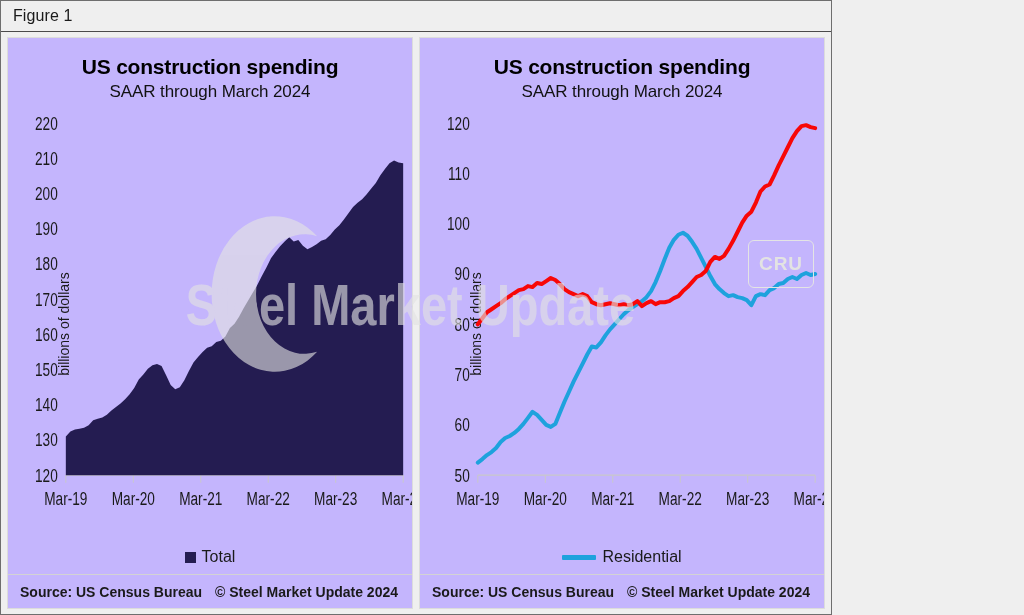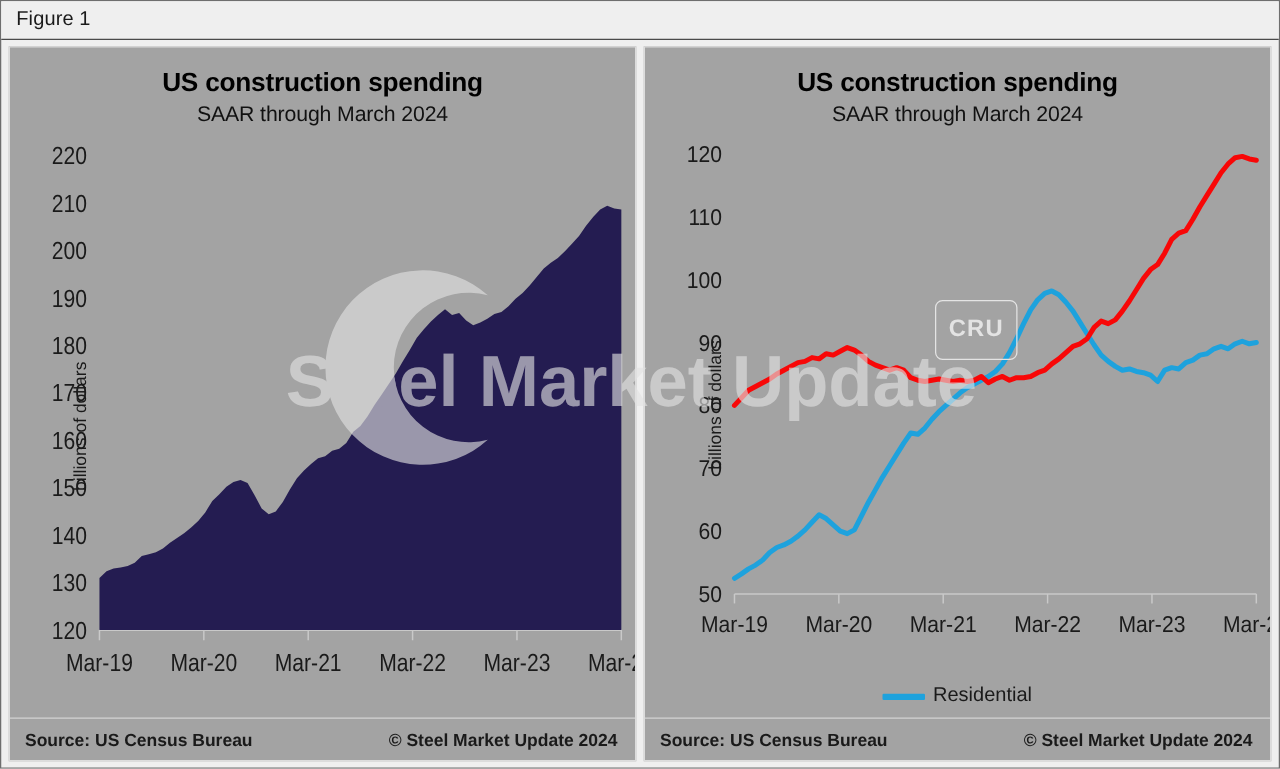--- a/index.html
+++ b/index.html
@@ -3,21 +3,21 @@
 <meta charset="utf-8">
 <style>
   html,body{margin:0;padding:0;}
   body{
     width:1024px;height:615px;
     background:#efefef;
     font-family:"Liberation Sans", sans-serif;
     overflow:hidden;
   }
   .figure-wrap{
-    position:relative;width:1024px;height:615px;
+    position:relative;width:832px;height:615px;
     box-sizing:border-box;
     background:#efefef;
     border:1px solid #6e6e6e;
   }
   .fig-header{
     height:31px;box-sizing:border-box;
     border-bottom:1px solid #4a4a4a;
     display:flex;align-items:center;
     padding-left:12px;
     background:#efefef;
@@ -29,21 +29,21 @@
     display:flex;
     height:583px;
     padding:5px 6px 6px 6px;
     box-sizing:border-box;
     gap:6px;
     position:relative;
   }
   .panel{
     position:relative;
     flex:1 1 50%;
-    background:#a3a3a3;
+    background:#c4b5fd;
     border:1px solid #dcdcdc;
     box-sizing:border-box;
     display:flex;flex-direction:column;
     overflow:hidden;
   }
   .panel-title{
     text-align:center;
     margin-top:17px;
     font-size:21px;
     font-weight:bold;
@@ -146,20 +146,26 @@
             <line x1="324" y1="340" x2="324" y2="347" stroke="#c9c9c9" stroke-width="1.2"></line>
             <text x="324" y="368" text-anchor="middle" font-family="Liberation Sans, sans-serif" font-size="17" fill="#1a1a1a">Mar-22</text>
             <line x1="408" y1="340" x2="408" y2="347" stroke="#c9c9c9" stroke-width="1.2"></line>
             <text x="408" y="368" text-anchor="middle" font-family="Liberation Sans, sans-serif" font-size="17" fill="#1a1a1a">Mar-23</text>
             <line x1="492" y1="340" x2="492" y2="347" stroke="#c9c9c9" stroke-width="1.2"></line>
             <text x="492" y="368" text-anchor="middle" font-family="Liberation Sans, sans-serif" font-size="17" fill="#1a1a1a">Mar-24</text>
             <path d="M 72.00 304.14 L 77.68 299.58 L 83.35 297.62 L 89.03 296.97 L 94.70 295.99 L 100.38 293.71 L 106.05 289.14 L 111.73 287.84 L 117.41 286.54 L 123.08 283.93 L 128.76 280.02 L 134.43 276.76 L 140.11 273.50 L 145.78 269.58 L 151.46 265.02 L 157.14 259.15 L 162.81 251.33 L 168.49 246.76 L 174.16 241.55 L 179.84 238.29 L 185.51 236.98 L 191.19 238.94 L 196.86 247.42 L 202.54 256.54 L 208.22 260.46 L 213.89 258.50 L 219.57 251.98 L 225.24 243.50 L 230.92 235.68 L 236.59 230.46 L 242.27 225.90 L 247.95 221.99 L 253.62 220.68 L 259.30 216.77 L 264.97 215.47 L 270.65 211.56 L 276.32 203.73 L 282.00 199.82 L 287.68 193.30 L 293.35 185.48 L 299.03 178.30 L 304.70 171.13 L 310.38 163.96 L 316.05 155.48 L 321.73 147.66 L 327.41 139.18 L 333.08 133.32 L 338.76 128.10 L 344.43 123.54 L 350.11 119.62 L 355.78 123.54 L 361.46 122.23 L 367.14 127.45 L 372.81 130.71 L 378.49 128.75 L 384.16 126.14 L 389.84 122.88 L 395.51 121.58 L 401.19 117.67 L 406.86 112.45 L 412.54 108.54 L 418.22 103.32 L 423.89 97.46 L 429.57 91.59 L 435.24 87.68 L 440.92 84.42 L 446.59 79.85 L 452.27 74.64 L 457.95 69.42 L 463.62 62.25 L 469.30 56.38 L 474.97 51.16 L 480.65 48.56 L 486.32 50.51 L 492.00 51.16 L 492.00 340 L 72.00 340 Z" fill="#241c51" stroke="none"></path>
           </svg>
       </div>
 
+      <div class="legend">
+        <span class="legend-item">
+          <span class="legend-swatch-sq" style="background:#241c51"></span>
+          <span>Total</span>
+        </span>
+      </div>
 
       <div class="panel-footer">
         <span>Source: US Census Bureau</span>
         <span>© Steel Market Update 2024</span>
       </div>
     </div>
 
     <div class="panel">
       <div class="panel-title">US construction spending</div>
       <div class="panel-sub">SAAR through March 2024</div>

